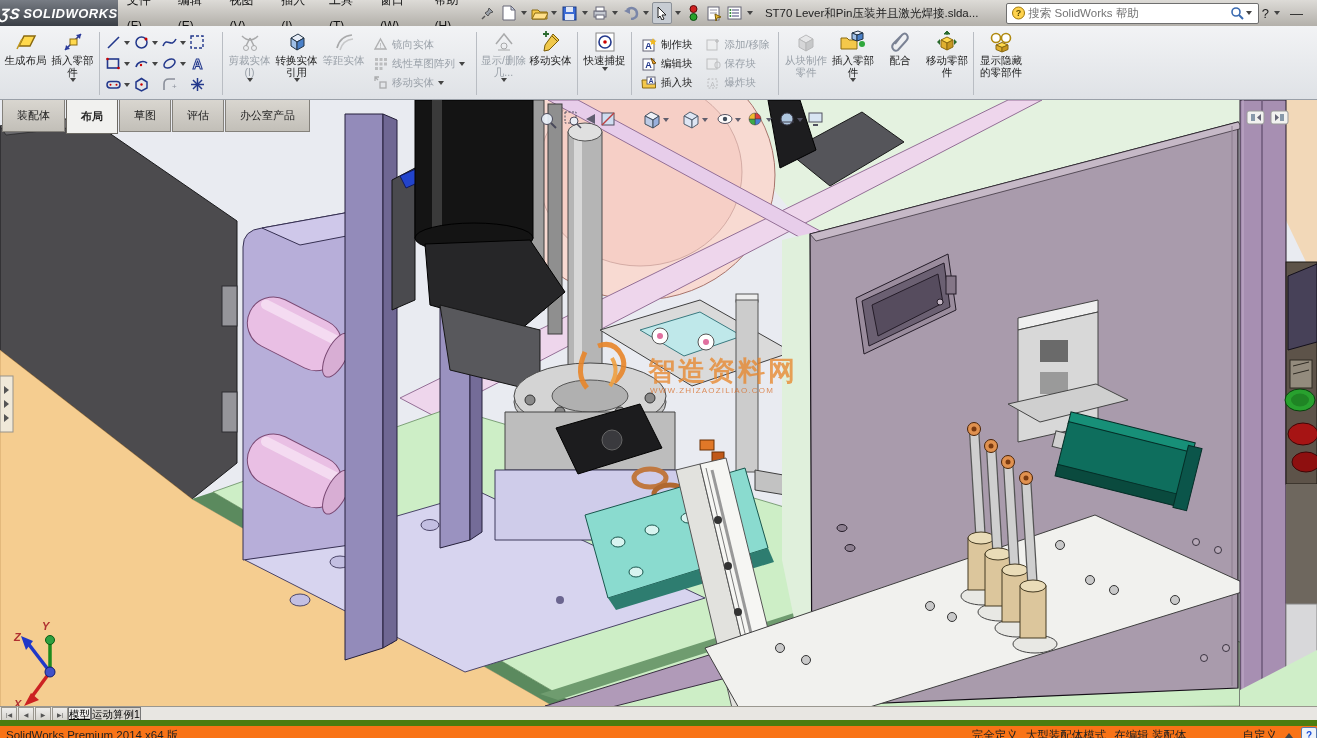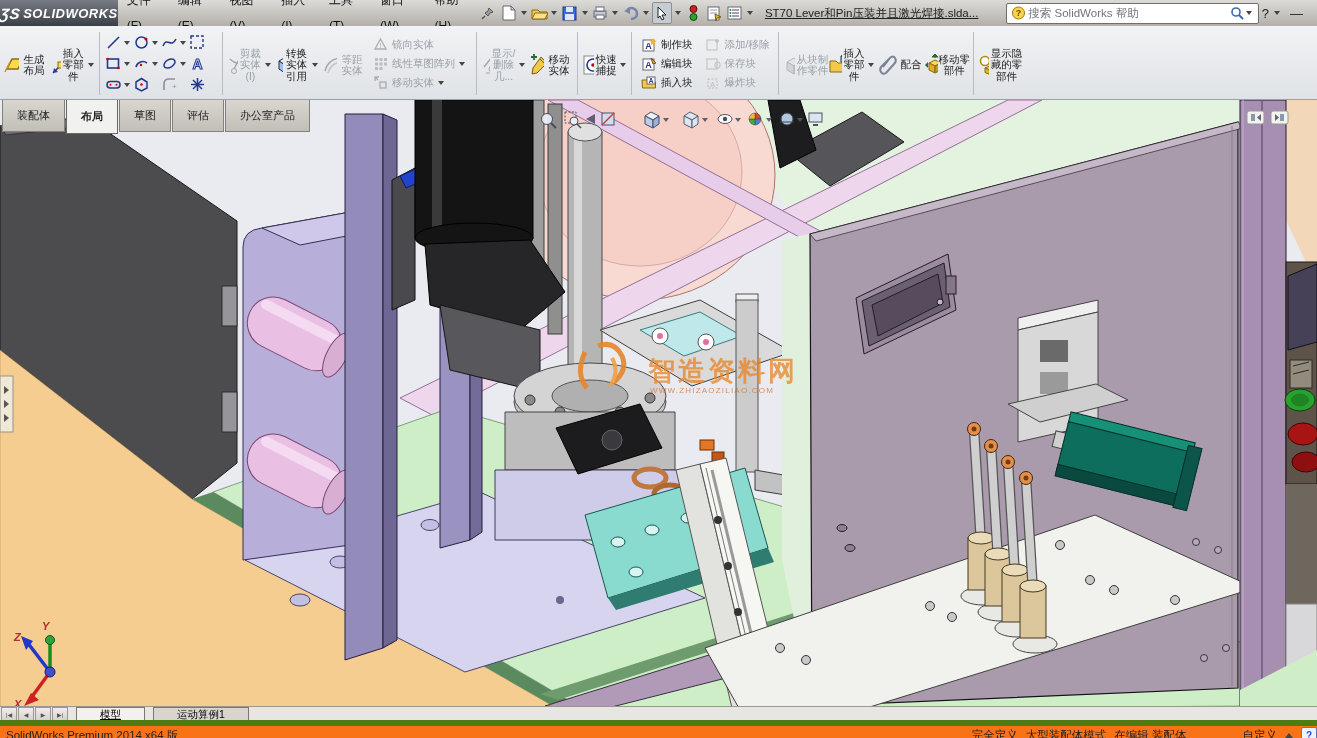--- a/index.html
+++ b/index.html
@@ -9,29 +9,29 @@
   
   #titlebar{position:absolute;left:0;top:0;width:1317px;height:26px;
     background:linear-gradient(#dddbd7,#b3b0aa);display:flex;align-items:center;border-bottom:1px solid #8a8781;}
   #logo{width:128px;height:26px;background:linear-gradient(#787d85,#3a3e45);color:#fff;
     display:flex;align-items:center;justify-content:center;font-style:italic;font-weight:bold;font-size:13px;letter-spacing:.5px;}
   #logo .pfx{font-size:15px;margin-right:3px;transform:skewX(-8deg);}
   .menu{padding:0 9px;font-size:12px;color:#111;line-height:26px;cursor:default;}
   .tbico{width:22px;height:20px;display:flex;align-items:center;justify-content:center;margin:0 1px;}
   .tbico.pressed{background:#c7ccd3;border:1px solid #8b9097;border-radius:2px;}
   .mini-caret{width:0;height:0;border-left:3px solid transparent;border-right:3px solid transparent;border-top:4px solid #444;margin:0 2px;}
-  #doctitle{font-size:11.5px;color:#222;margin:0 24px 0 10px;white-space:nowrap;text-decoration:underline;}
+  #doctitle{font-size:11.5px;color:#222;margin:0 24px 0 10px;white-space:nowrap;}
   #searchbox{display:flex;align-items:center;width:288px;height:19px;background:#fff;border:1px solid #6f6f6f;border-radius:2px;padding:0 4px;margin-left:4px;}
   #searchbox input{flex:1;border:none;outline:none;font-size:11.5px;color:#444;font-family:inherit;background:transparent;}
   #titlebar .right{margin-left:auto;display:flex;align-items:center;padding-right:6px;}
   
   #ribbon{position:absolute;left:0;top:26px;width:1317px;height:74px;
     background:linear-gradient(#f2f3f5,#dfe2e6);border-bottom:1px solid #9aa0a8;display:flex;align-items:stretch;padding:2px 0 0 2px;box-sizing:border-box;}
   .sep{width:1px;background:#b9bdc3;margin:4px 3px;}
-  .bigbtn{width:47px;display:flex;flex-direction:row;align-items:center;justify-content:flex-start;padding-top:2px;cursor:default;}
+  .bigbtn{width:47px;display:flex;flex-direction:column;align-items:center;justify-content:flex-start;padding-top:2px;cursor:default;}
   .bigbtn .lbl{font-size:10.5px;line-height:11.5px;text-align:center;color:#1c1c1c;margin-top:1px;}
   .bigbtn.dis .lbl{color:#9aa1a9;}
   .bigbtn.dis svg{opacity:.45;}
   .sketchgrid{display:grid;grid-template-columns:repeat(4,28px);grid-auto-rows:21px;align-content:center;margin:0 2px;}
   .sgcell{display:flex;align-items:center;cursor:default;}
   .stack3{display:flex;flex-direction:column;justify-content:center;margin:0 2px;}
   .srow{display:flex;align-items:center;height:19px;padding:0 4px;font-size:10.5px;color:#1c1c1c;white-space:nowrap;cursor:default;}
   .srow.dis{color:#9aa1a9;}
   .srow.dis svg{opacity:.45;}
   .srow svg{margin-right:4px;}
@@ -39,21 +39,21 @@
   #cmdtabs{position:absolute;left:2px;top:100px;display:flex;z-index:5;}
   .ctab{height:15px;line-height:15px;padding:8px 14px;font-size:11px;color:#222;background:linear-gradient(#d9d6d0,#c2bfb8);
     border:1px solid #84817b;border-top:none;margin-right:1px;cursor:default;}
   .ctab.active{background:#f1f1ef;height:17px;line-height:17px;font-weight:bold;border-color:#6c6963;}
   
   #viewport{position:absolute;left:0;top:100px;width:1317px;height:606px;}
   
   #navbar{position:absolute;left:0;top:706px;width:1317px;height:14px;background:#e8e6e2;border-top:1px solid #9a978f;display:flex;align-items:flex-end;}
   .navbtn{width:14px;height:12px;background:linear-gradient(#efeeec,#d5d3cd);border:1px solid #9a978f;margin-left:1px;
     font-size:6px;color:#555;display:flex;align-items:center;justify-content:center;cursor:default;}
-  .vtab{height:13px;line-height:13px;padding:0 23px;font-size:10.5px;border:1px solid #777;border-bottom:none;background:#d8d5cf;margin-left:8px;cursor:default;}
+  .vtab{height:13px;line-height:13px;padding:0 0;font-size:10.5px;border:1px solid #777;border-bottom:none;background:#d8d5cf;margin-left:0;cursor:default;}
   .vtab.active{background:#f2f1ee;text-decoration:underline;}
   
   #statusbar{position:absolute;left:0;top:720px;width:1317px;height:18px;background:#f97316;border-top:6px solid #4d7c0f;
     display:flex;align-items:center;font-size:11.5px;color:#222;}
   #statusbar .sl{margin-left:6px;}
   #statusbar .sright{margin-left:auto;display:flex;align-items:center;gap:8px;justify-content:center;}
   #statusbar .helpbox{width:14px;height:14px;border:1px solid #5a7ab0;background:#eef3fa;color:#1d4ed8;font-size:10px;font-weight:bold;
     display:flex;align-items:center;justify-content:center;border-radius:2px;}
   .upcaret{width:0;height:0;border-left:4px solid transparent;border-right:4px solid transparent;border-bottom:5px solid #444;}
 </style>

